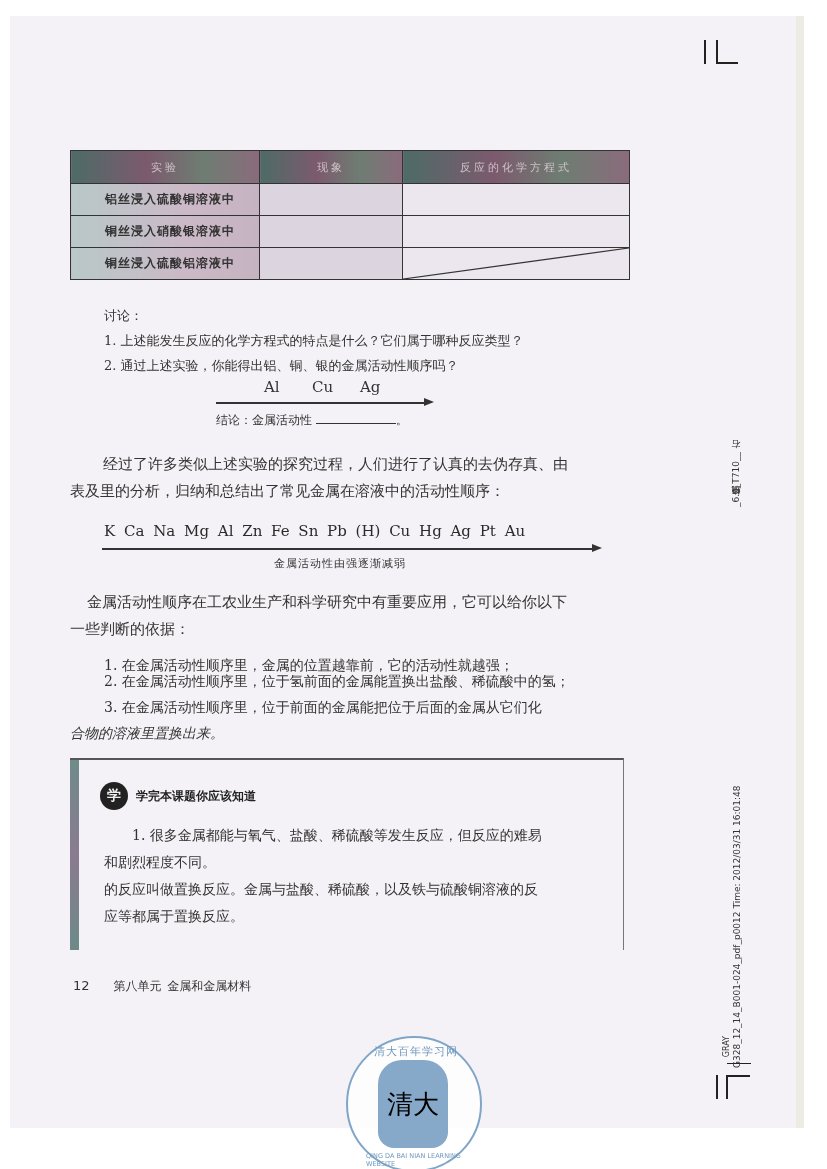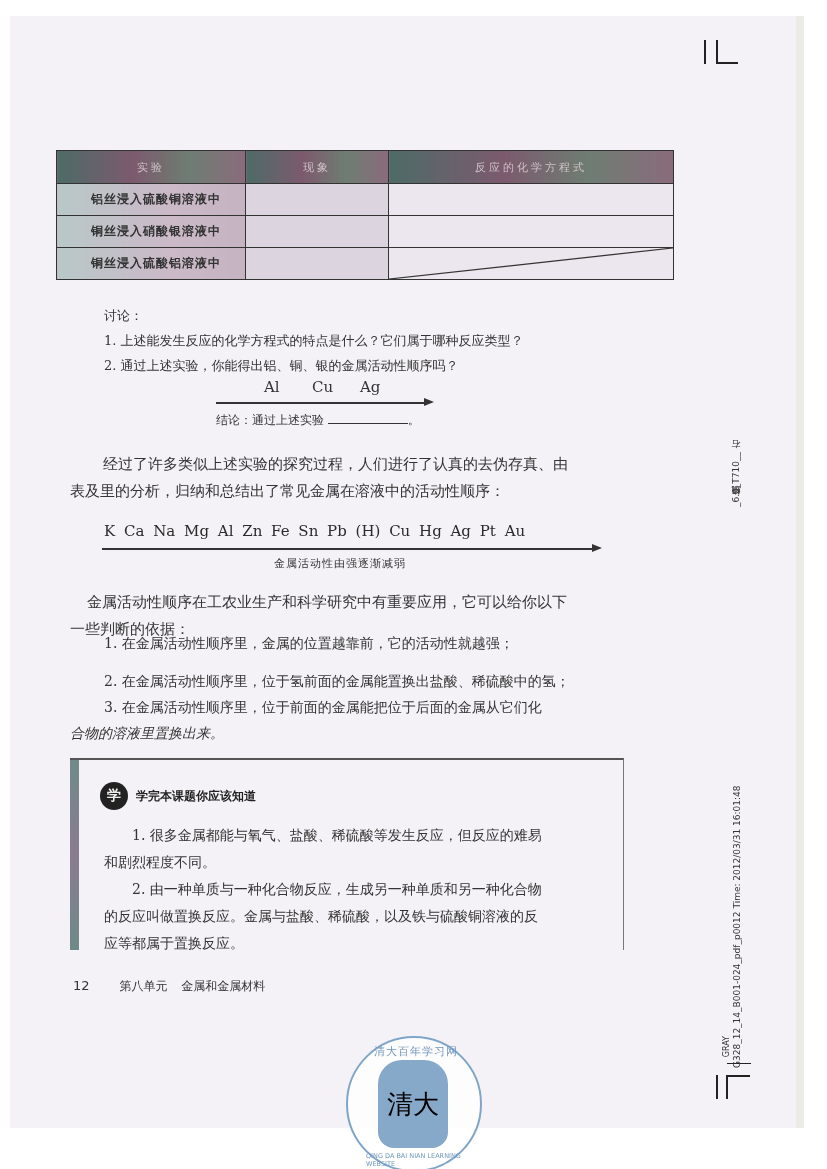--- a/index.html
+++ b/index.html
@@ -14,21 +14,21 @@
     background: #f4f2f6;
   }
   .page-edge {
     position: absolute; left: 796px; top: 16px; width: 8px; height: 1112px;
     background: #ecece4;
   }
   .crop-mark { position: absolute; background: #222; }
 
   
   .exp-table {
-    position: absolute; left: 56px; top: 150px; width: 618px;
+    position: absolute; left: 70px; top: 150px; width: 560px;
     border-collapse: collapse; font-size: 12px;
   }
   .exp-table th, .exp-table td {
     border: 1.5px solid #333; height: 31px; padding: 0 6px;
   }
   .exp-table th {
     background: linear-gradient(90deg, #4d6b67 0%, #7c5a6e 40%, #6e7d72 70%, #8a6b7c 100%);
     color: #cfc2c6; font-weight: normal; height: 32px; letter-spacing: 3px; font-size: 11px;
   }
   .exp-table td.exp-name {
@@ -130,21 +130,21 @@
 
 <div class="txt" style="left:104px;top:307px;">讨论：</div>
 <div class="txt" style="left:104px;top:332px;">1. 上述能发生反应的化学方程式的特点是什么？它们属于哪种反应类型？</div>
 <div class="txt" style="left:104px;top:357px;">2. 通过上述实验，你能得出铝、铜、银的金属活动性顺序吗？</div>
 <div class="txt" style="left:264px;top:378px;font-size:15px;">Al</div>
 <div class="txt" style="left:312px;top:378px;font-size:15px;">Cu</div>
 <div class="txt" style="left:360px;top:378px;font-size:15px;">Ag</div>
 <div class="arrow-line" style="left:216px;top:402px;width:210px;"></div>
 <div class="arrow-head" style="left:424px;top:398px;"></div>
 <div class="txt" style="left:216px;top:412px;font-size:12px;">
-  <span>结论：通过上述实验</span>
+  <span>结论：金属活动性</span>
   <span class="blank-line"></span><span>。</span>
 </div>
 
 <div class="txt body-txt" style="left:103px;top:451px;text-align:right;">经过了许多类似上述实验的探究过程，人们进行了认真的去伪存真、由</div>
 <div class="txt body-txt" style="left:70px;top:478px;">表及里的分析，归纳和总结出了常见金属在溶液中的活动性顺序：</div>
 
 <div class="series-row" style="left:104px;top:522px;">
   <span>K</span>
   <span>Ca</span>
   <span>Na</span>
@@ -160,41 +160,40 @@
   <span>Ag</span>
   <span>Pt</span>
   <span>Au</span>
 </div>
 <div class="arrow-line" style="left:102px;top:548px;width:492px;"></div>
 <div class="arrow-head" style="left:592px;top:544px;"></div>
 <div class="txt" style="left:274px;top:556px;font-size:11px;letter-spacing:1px;">金属活动性由强逐渐减弱</div>
 
 <div class="txt body-txt" style="left:87px;top:589px;">金属活动性顺序在工农业生产和科学研究中有重要应用，它可以给你以下</div>
 <div class="txt body-txt" style="left:70px;top:616px;">一些判断的依据：</div>
-<div class="txt body-txt" style="left:104px;top:630px;font-size:14px;text-align:right;">1. 在金属活动性顺序里，金属的位置越靠前，它的活动性就越强；</div>
+<div class="txt body-txt" style="left:104px;top:652px;font-size:14px;text-align:right;">1. 在金属活动性顺序里，金属的位置越靠前，它的活动性就越强；</div>
 <div class="txt body-txt" style="left:104px;top:668px;font-size:14px;">2. 在金属活动性顺序里，位于氢前面的金属能置换出盐酸、稀硫酸中的氢；</div>
 <div class="txt body-txt" style="left:104px;top:694px;font-size:14px;">3. 在金属活动性顺序里，位于前面的金属能把位于后面的金属从它们化</div>
 <div class="txt body-txt" style="left:70px;top:720px;font-size:14px;font-style:italic;">合物的溶液里置换出来。</div>
 
 <div class="kbox">
   <div class="kbox-bar"></div>
   <div class="kbox-icon">学</div>
   <div class="kbox-title">学完本课题你应该知道</div>
   <div class="kbox-p" style="top:62px;">
     <div style="text-indent:28px;">1. 很多金属都能与氧气、盐酸、稀硫酸等发生反应，但反应的难易</div>
     <div>和剧烈程度不同。</div>
-    <div style="text-indent:28px;">2. 由一种单质与一种化合物反应，生成另一种单质和另一种化合物</div>
     <div>的反应叫做置换反应。金属与盐酸、稀硫酸，以及铁与硫酸铜溶液的反</div>
     <div>应等都属于置换反应。</div>
   </div>
 </div>
 
 <div class="footer">
-  <span style="margin-right:26px;font-size:13px;">12</span>
-  <span style="margin-right:10px;text-align:center;">第八单元</span>
+  <span style="margin-right:20px;font-size:13px;">12</span>
+  <span style="margin-right:2px;text-align:center;">第八单元</span>
   <span>金属和金属材料</span>
 </div>
 
 <div class="side-text" style="left:730px;top:452px;">_畅流6.0_T710_右_</div>
 <div class="side-text" style="left:732px;top:738px;height:330px;">G328_12_14_B001-024_pdf_p0012 Time: 2012/03/31 16:01:48</div>
 <div class="side-text" style="left:722px;top:1036px;font-size:8px;">GRAY</div>
 
 <div class="stamp">
   <div class="stamp-top">清大百年学习网</div>
   <div class="stamp-inner">清大</div>

